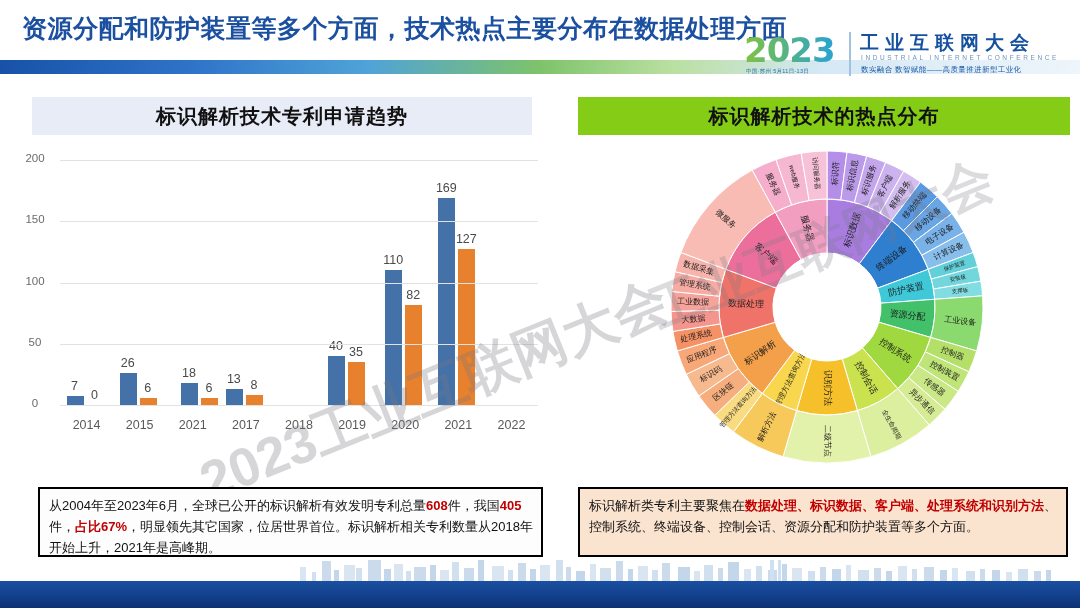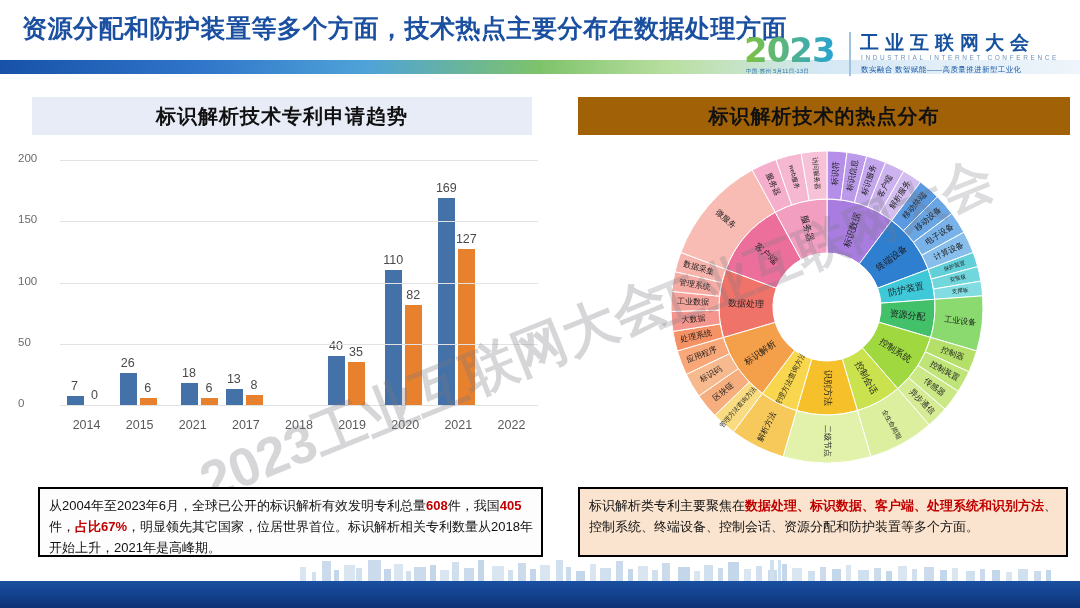--- a/index.html
+++ b/index.html
@@ -32,25 +32,25 @@
   #logo-cn{position:absolute;left:116px;top:0px;font-size:19px;font-weight:800;color:#15519f;letter-spacing:6px;white-space:nowrap;}
   #logo-en{position:absolute;left:117px;top:24px;font-size:6.5px;color:#6f93bb;letter-spacing:2.6px;white-space:nowrap;}
   #logo-slogan{position:absolute;left:117px;top:35px;font-size:7.5px;color:#1b5aa5;letter-spacing:.4px;white-space:nowrap;}
 
   
   .panel-title{
     position:absolute;text-align:center;font-size:20px;font-weight:800;color:#111;
     line-height:38px;letter-spacing:1px;
   }
   #left-title{left:32px;top:97px;width:500px;height:38px;background:#e8ecf7;}
-  #right-title{left:578px;top:97px;width:492px;height:38px;background:#a16207;}
+  #right-title{left:578px;top:97px;width:492px;height:38px;background:#84cc16;}
 
   
   #chart{position:absolute;left:18px;top:150px;width:540px;height:312px;}
-  .ytick{position:absolute;font-size:11.5px;color:#6b6b6b;text-align:left;width:34px;}
+  .ytick{position:absolute;font-size:11.5px;color:#6b6b6b;text-align:center;width:34px;}
   .gridline{position:absolute;left:42px;width:478px;height:1px;background:#e2e2e2;}
   #plot{position:absolute;left:42px;top:10px;width:478px;height:245px;}
   .grp{position:absolute;bottom:0;width:46px;height:245px;}
   .bar{position:absolute;bottom:0;width:17px;}
   .bar.g{left:3px;background:#4472a8;}
   .bar.c{left:23px;background:#e8812d;}
   .blab{position:absolute;font-size:12.5px;color:#4a4a4a;width:32px;text-align:center;white-space:nowrap;}
   .xlab{position:absolute;top:258px;font-size:12.5px;color:#5a5a5a;width:46px;text-align:center;}
   #legend{position:absolute;left:0;top:286px;width:540px;text-align:center;font-size:12.5px;color:#3c3c3c;}
   #legend span.sw{display:inline-block;width:10px;height:10px;margin:0 5px 0 14px;vertical-align:-1px;}

